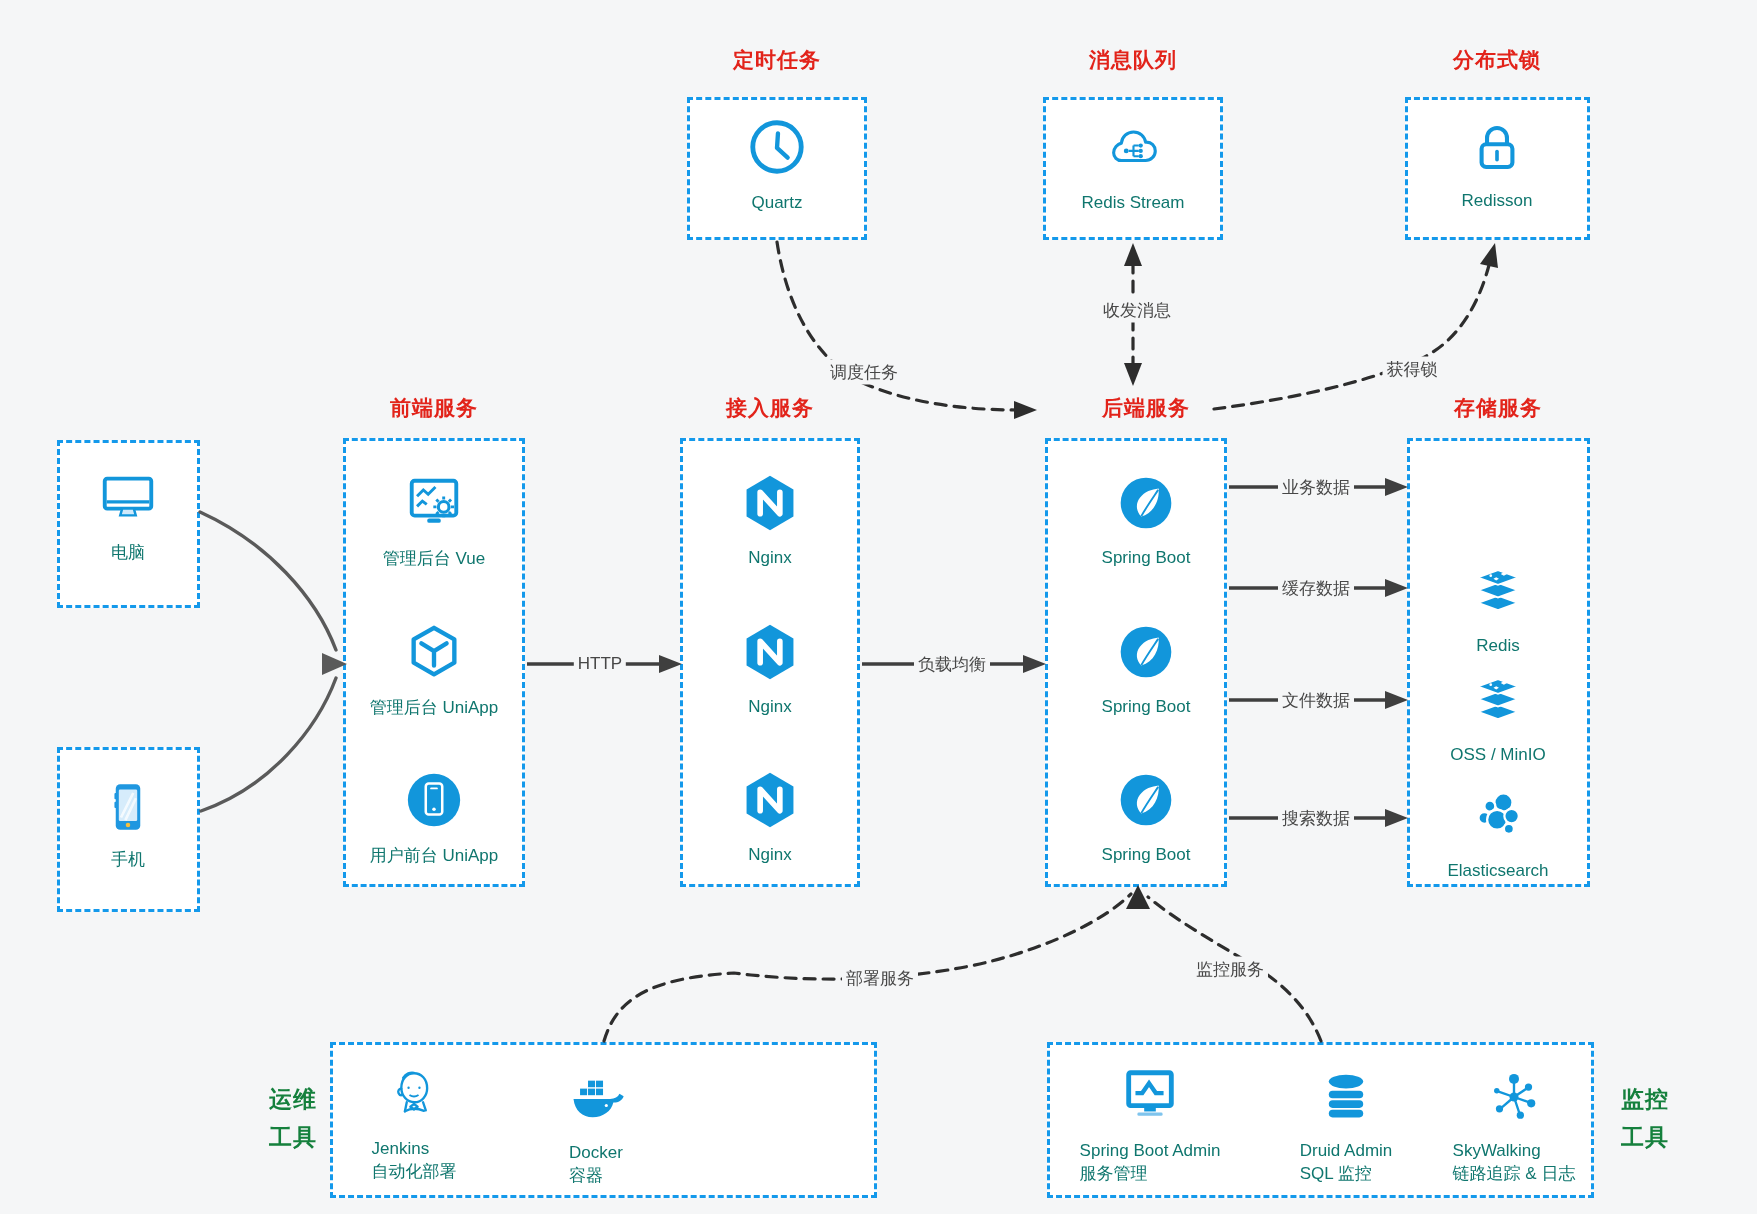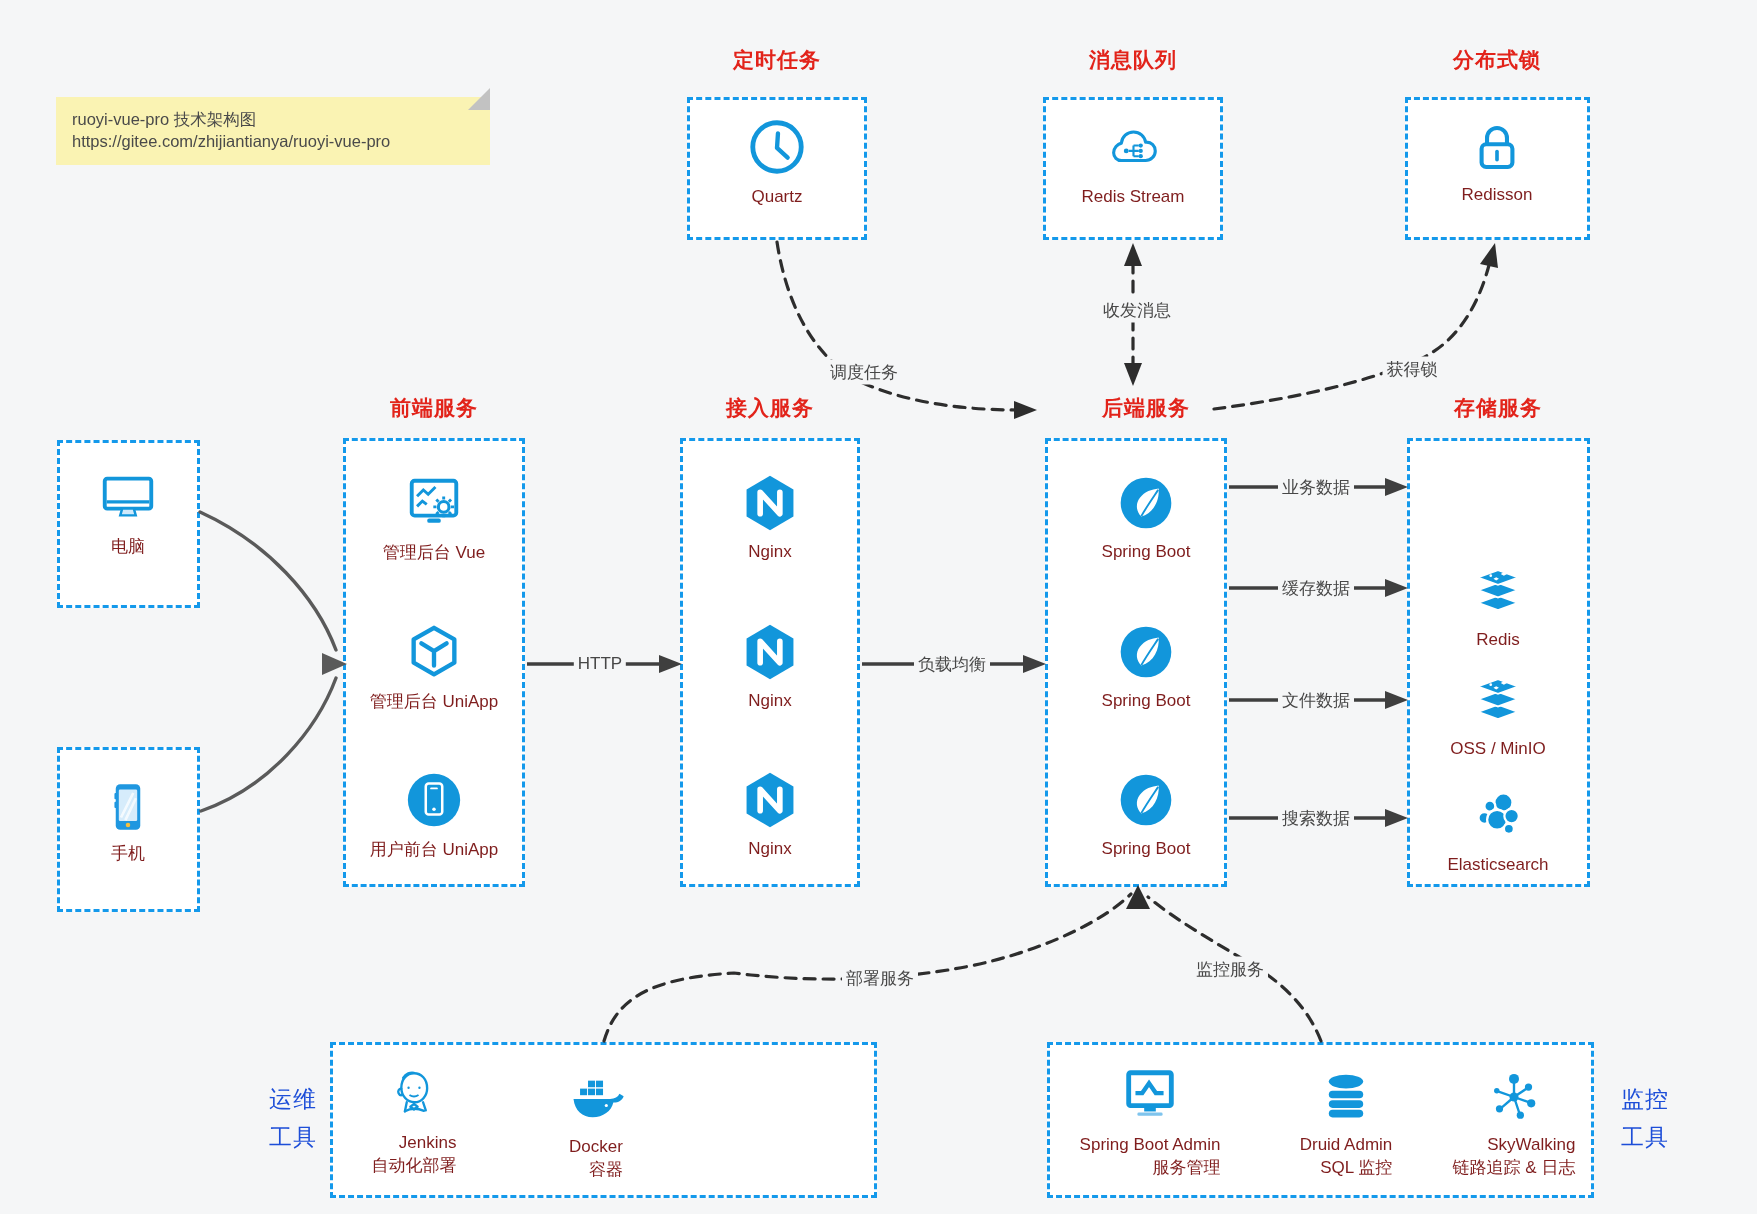--- a/index.html
+++ b/index.html
@@ -2,42 +2,37 @@
 <html><head>
 <meta charset="utf-8">
 <style>
   html,body{margin:0;padding:0;background:#f5f6f7;}
   .canvas{position:relative;width:1757px;height:1214px;background:#f5f6f7;
           font-family:"Liberation Sans",sans-serif;overflow:hidden;}
   .dbox{position:absolute;background:#ffffff;border:3px dashed #1499eb;box-sizing:border-box;z-index:1;}
   .connectors{position:absolute;left:0;top:0;z-index:2;}
   .sec-title{position:absolute;width:170px;text-align:center;color:#e2231a;
              font-size:21px;font-weight:bold;z-index:3;letter-spacing:1px;}
-  .side-title{position:absolute;width:74px;text-align:center;color:#1d4ed8;
-              font-size:23px;font-weight:normal;line-height:38px;z-index:3;letter-spacing:1px;}
+  .side-title{position:absolute;width:74px;text-align:center;color:#15803d;
+              font-size:23px;font-weight:bold;line-height:38px;z-index:3;letter-spacing:1px;}
   .item{position:absolute;display:flex;flex-direction:column;align-items:center;width:190px;z-index:3;}
-  .item .lbl{margin-top:7px;font-size:17px;color:#7f1d1d;white-space:nowrap;text-align:right;line-height:23px;}
+  .item .lbl{margin-top:13px;font-size:17px;color:#0f766e;white-space:nowrap;text-align:left;line-height:23px;}
   .ic{display:block;}
   .chip{position:absolute;transform:translate(-50%,-50%);background:#f5f6f7;padding:1px 4px;
         font-size:17px;color:#474747;white-space:nowrap;z-index:4;}
   .note{position:absolute;left:56px;top:97px;width:434px;height:68px;background:#faf3b3;
         z-index:3;box-sizing:border-box;padding:11px 0 0 16px;font-size:16.5px;color:#4a4a4a;line-height:22px;}
   .note .fold{position:absolute;right:0;top:-9px;width:0;height:0;
         border-left:22px solid transparent;border-bottom:22px solid #c2c2c2;}
 </style>
 </head>
 <body>
 
 <div class="canvas">
 
-  <div class="note">
-    <div class="fold"></div>
-    <div>ruoyi-vue-pro 技术架构图</div>
-    <div>https://gitee.com/zhijiantianya/ruoyi-vue-pro</div>
-  </div>
 
   <div class="dbox" style="left:687px;top:97px;width:180px;height:143px"></div>
   <div class="dbox" style="left:1043px;top:97px;width:180px;height:143px"></div>
   <div class="dbox" style="left:1405px;top:97px;width:185px;height:143px"></div>
   <div class="dbox" style="left:57px;top:440px;width:143px;height:168px"></div>
   <div class="dbox" style="left:57px;top:747px;width:143px;height:165px"></div>
   <div class="dbox" style="left:343px;top:438px;width:182px;height:449px"></div>
   <div class="dbox" style="left:680px;top:438px;width:180px;height:449px"></div>
   <div class="dbox" style="left:1045px;top:438px;width:182px;height:449px"></div>
   <div class="dbox" style="left:1407px;top:438px;width:183px;height:449px"></div>

